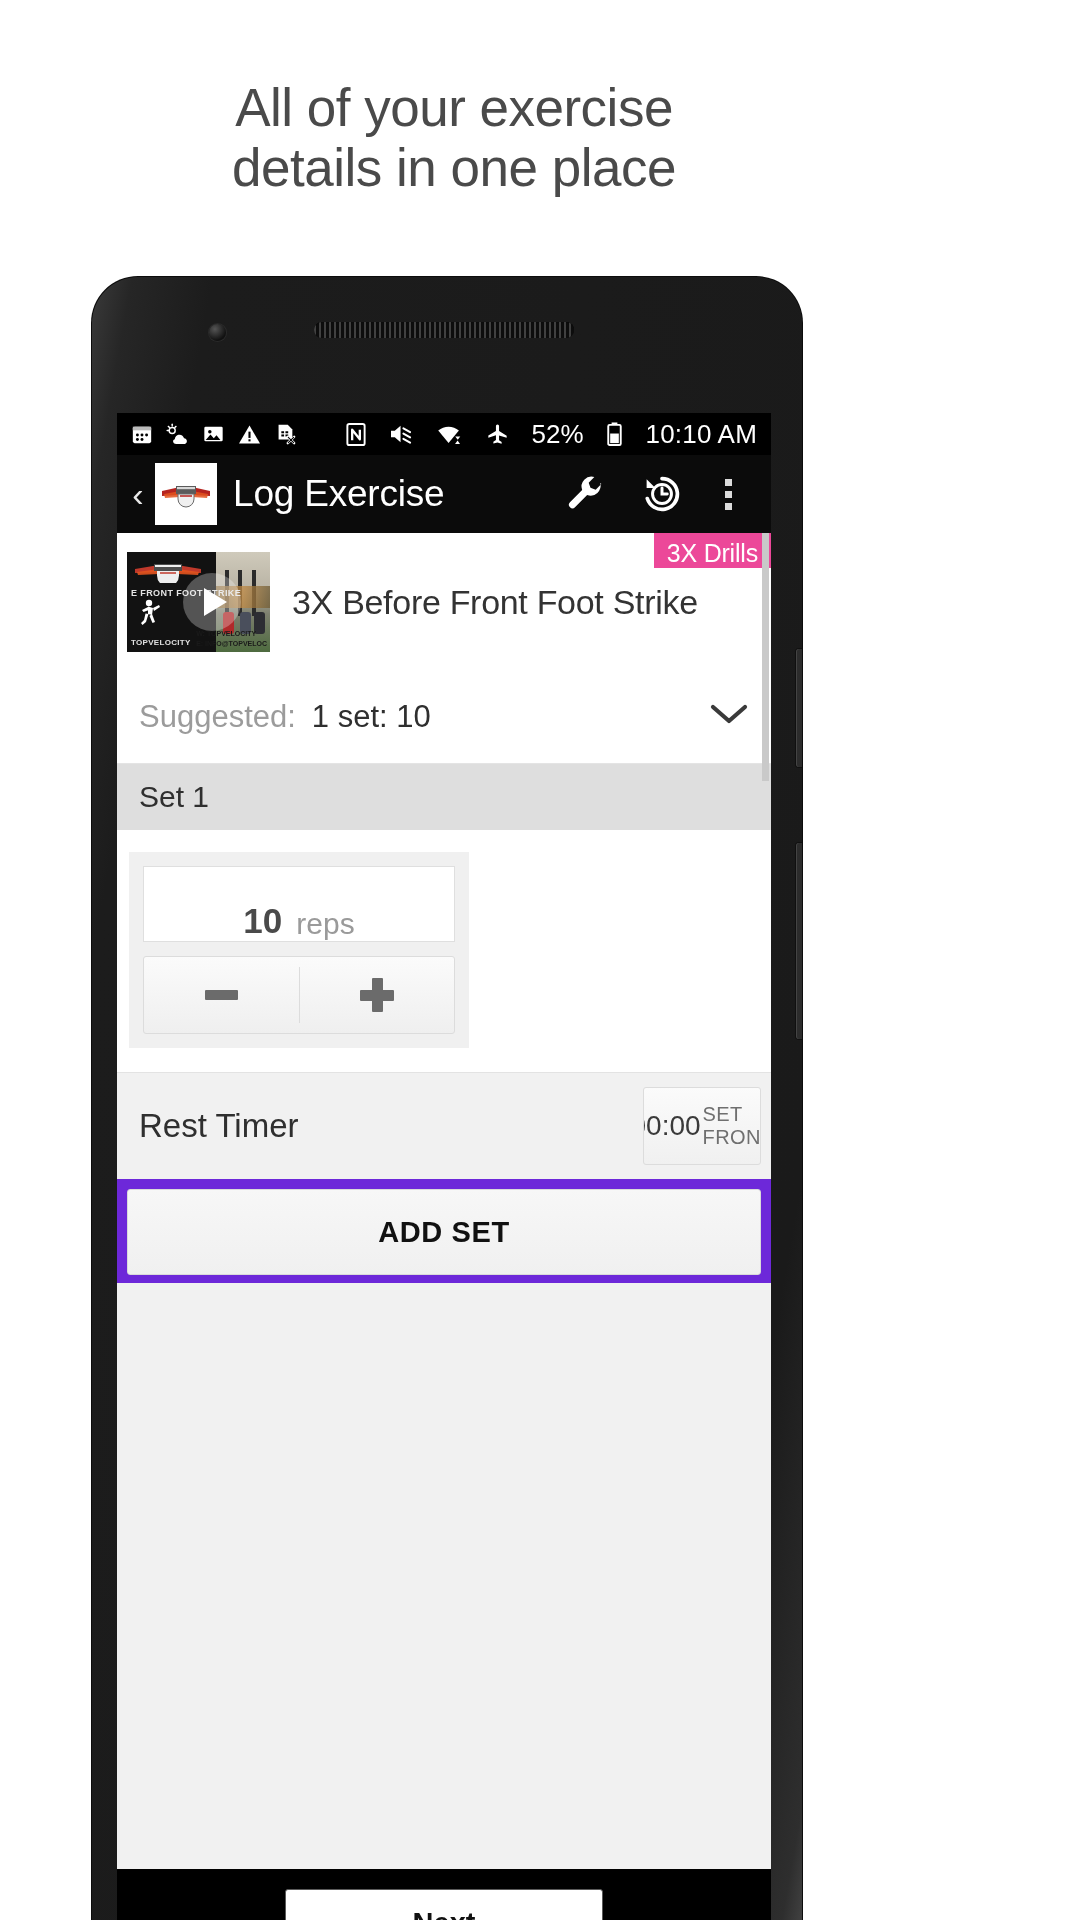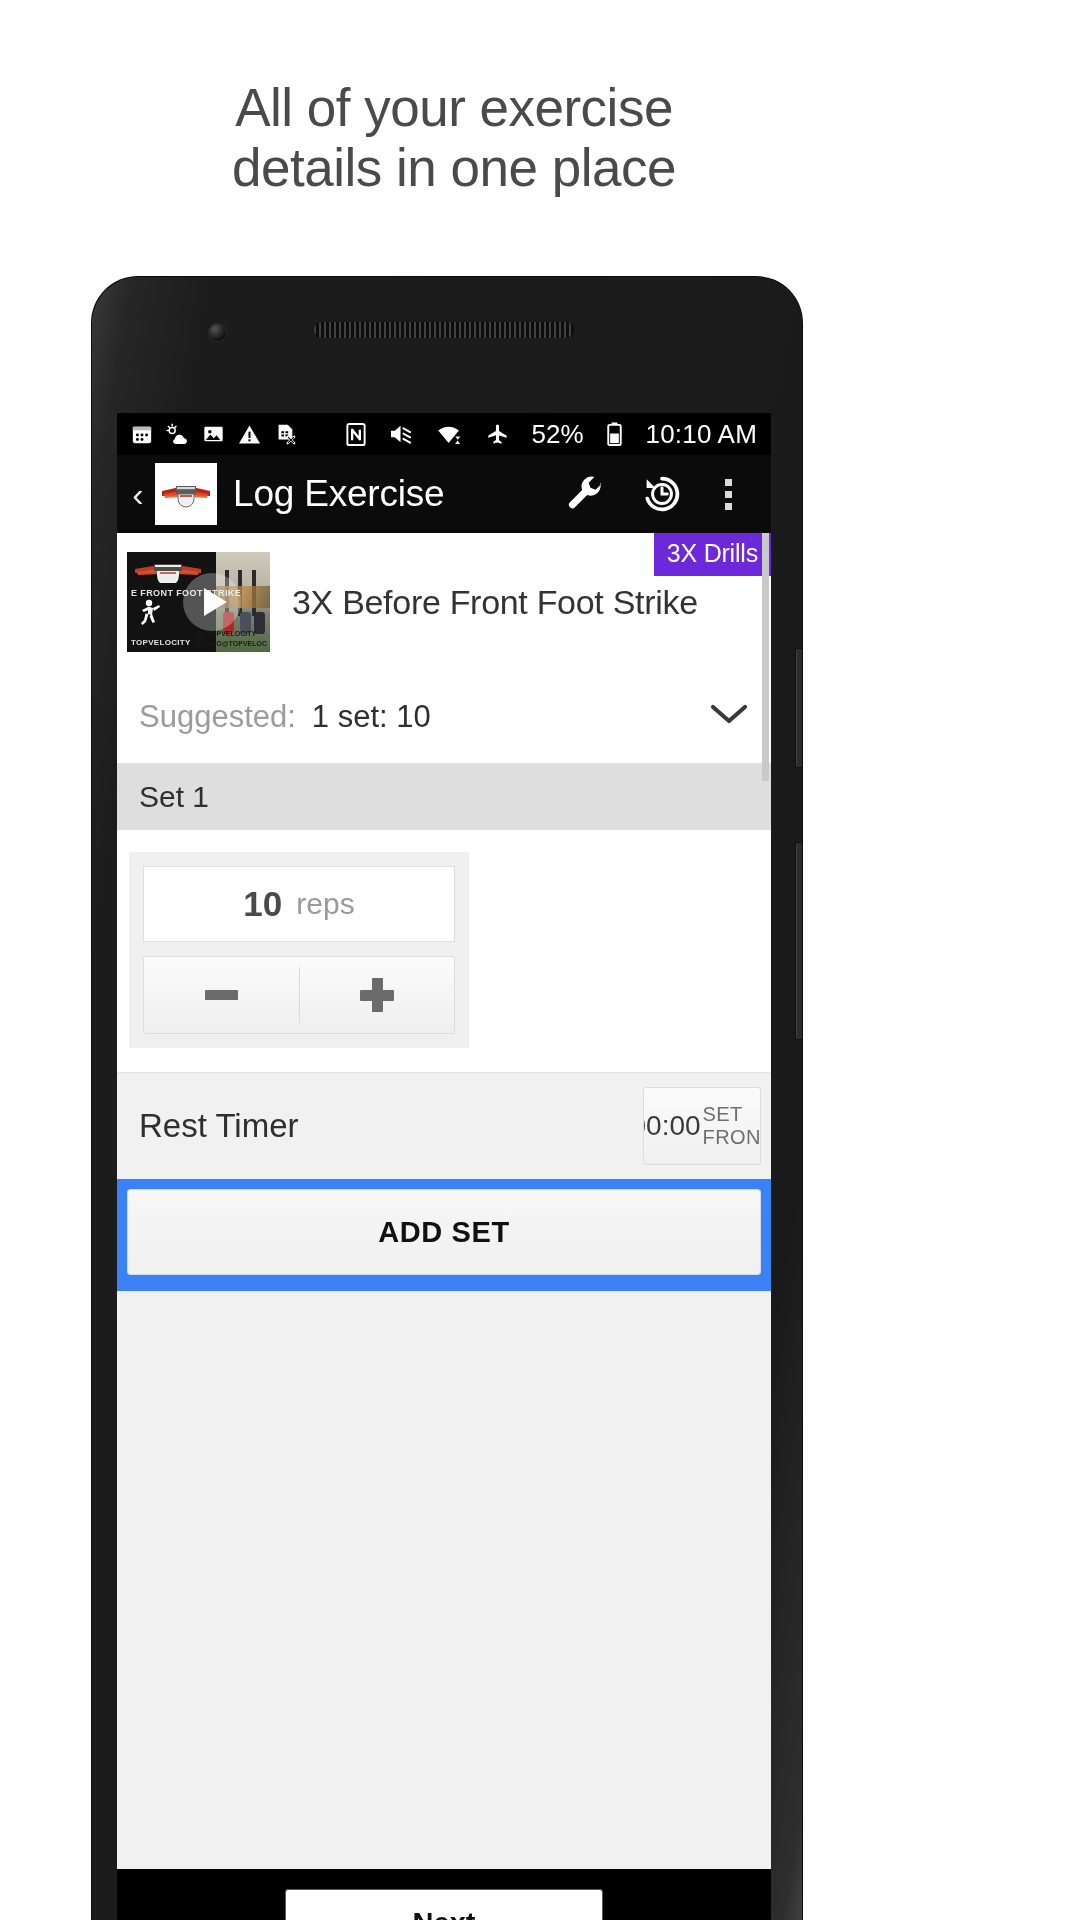--- a/index.html
+++ b/index.html
@@ -168,22 +168,22 @@
   .play-tri{
     width:0;height:0;border-left:23px solid #fff;
     border-top:14px solid transparent;border-bottom:14px solid transparent;
     margin-left:7px;
   }
   .video-title{
     margin-left:22px;font-size:34px;color:#333;letter-spacing:-0.3px;
   }
   .chip-badge{
     position:absolute;right:0;top:0;
-    background:#6d28d9;color:#fff;
-    font-size:25px;padding:6px 13px 8px 13px;
+    background:#ec4899;color:#fff;
+    font-size:25px;padding:6px 13px 0 13px;
     letter-spacing:-0.2px;
     margin-left:48px;
   }
 
   .suggested-row{
     display:flex;align-items:center;
     padding:0 22px 0 22px;height:92px;
     background:#fff;
     border-bottom:1px solid #e4e4e4;
   }
@@ -195,21 +195,21 @@
     background:#dedede;height:66px;display:flex;align-items:center;
     padding:0 22px;font-size:30px;color:#2f2f2f;
   }
 
   .set-body{background:#fff;padding:22px 0 24px 0;}
   .stepper-wrap{
     width:312px;margin-left:12px;background:#f0f0f0;padding:14px;
   }
   .reps-field{
     background:#fff;border:1px solid #dfdfdf;height:74px;
-    display:flex;align-items:center;justify-content:center;gap:14px;
+    display:flex;align-items:flex-end;justify-content:center;gap:14px;
   }
   .reps-num{font-size:35px;font-weight:700;color:#4a4a4a;}
   .reps-unit{font-size:30px;color:#9a9a9a;}
   .pm-row{
     margin-top:14px;height:76px;display:flex;
     background:linear-gradient(180deg,#fbfbfb,#efefef);
     border:1px solid #dcdcdc;border-radius:3px;overflow:hidden;
   }
   .pm-btn{flex:1;display:flex;align-items:center;justify-content:center;}
   .pm-div{width:1px;background:#dcdcdc;margin:10px 0;}
@@ -233,21 +233,21 @@
     height:76px;
   }
   .timer-cell{
     width:116px;display:flex;flex-direction:row;align-items:center;justify-content:center;
     gap:2px;
   }
   .timer-cell + .timer-cell{border-left:1px solid #dcdcdc;}
   .timer-sub{font-size:20px;color:#6f6f6f;letter-spacing:.4px;}
   .timer-val{font-size:28px;color:#3a3a3a;}
 
-  .addset-wrap{background:#3b82f6;padding:10px 10px 16px 10px;}
+  .addset-wrap{background:#6d28d9;padding:10px 10px 8px 10px;}
   .addset-btn{
     background:linear-gradient(180deg,#f7f7f7,#f0f0f0);
     border:1px solid #dadada;border-radius:3px;
     height:84px;display:flex;align-items:center;justify-content:center;
     font-size:29px;font-weight:700;color:#111;letter-spacing:.6px;
   }
 
   .filler{background:#f1f1f1;flex:1;}
 
   .bottom-bar{

